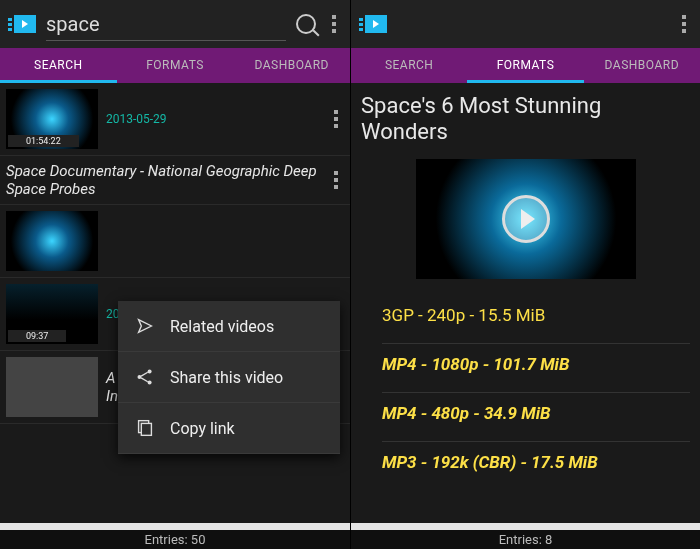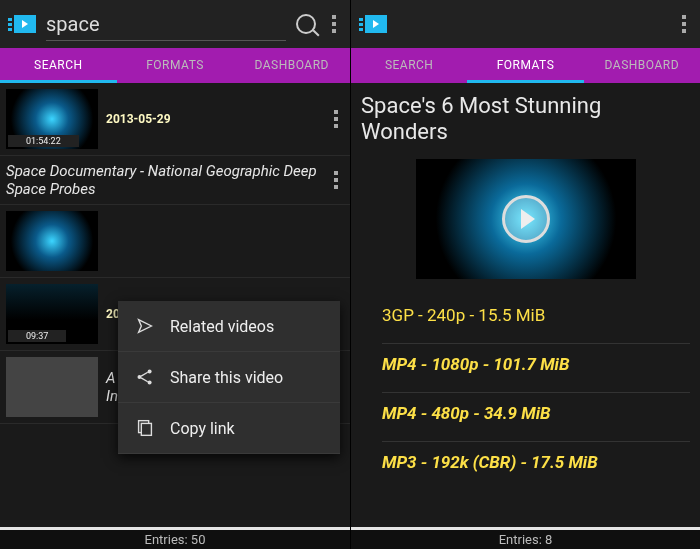--- a/index.html
+++ b/index.html
@@ -81,21 +81,21 @@
   .header .overflow, .row-overflow {
     display: flex; flex-direction: column; gap: 3px;
     padding: 6px;
   }
   .header .overflow span, .row-overflow span {
     width: 4px; height: 4px; background: #aaa;
   }
 
   .tabs {
     display: flex;
-    background: #a21caf;
+    background: #701a75;
   }
   .tab {
     flex: 1;
     text-align: center;
     font-size: 12px;
     color: #bbb;
     padding: 10px 4px 8px;
     letter-spacing: 0.5px;
     border-bottom: 3px solid transparent;
   }
@@ -130,21 +130,21 @@
     padding: 1px 18px;
   }
   .meta {
     flex: 1;
     display: flex;
     flex-direction: column;
     justify-content: center;
     gap: 2px;
     min-width: 0;
   }
-  .date { color: #fef9c3; font-size: 12px; font-weight: bold; }
+  .date { color: #14b8a6; font-size: 12px; }
   .title { color: #e6e6e6; font-size: 15px; line-height: 18px; font-style: italic; }
   .row-overflow { align-self: center; }
 
   .popup {
     position: absolute;
     left: 118px; top: 218px;
     width: 222px;
     background: #2f2f2f;
     box-shadow: 0 4px 12px rgba(0,0,0,0.8);
     z-index: 10;
@@ -208,21 +208,21 @@
     margin-left: 21px;
   }
   .fmt.first { border-top: none; font-style: normal; font-weight: normal; margin-top: 8px;}
 
   .footer {
     background: #0f0f0f;
     color: #bbb;
     font-size: 13px;
     padding: 2px 0;
     text-align: center;
-    border-top: 3px solid #e5e5e5;
+    border-top: 7px solid #e5e5e5;
   }
 </style>
 </head>
 <body>
 
 <div class="screens">
 
   <div class="screen">
     <div class="header">
       <div class="app-icon">

